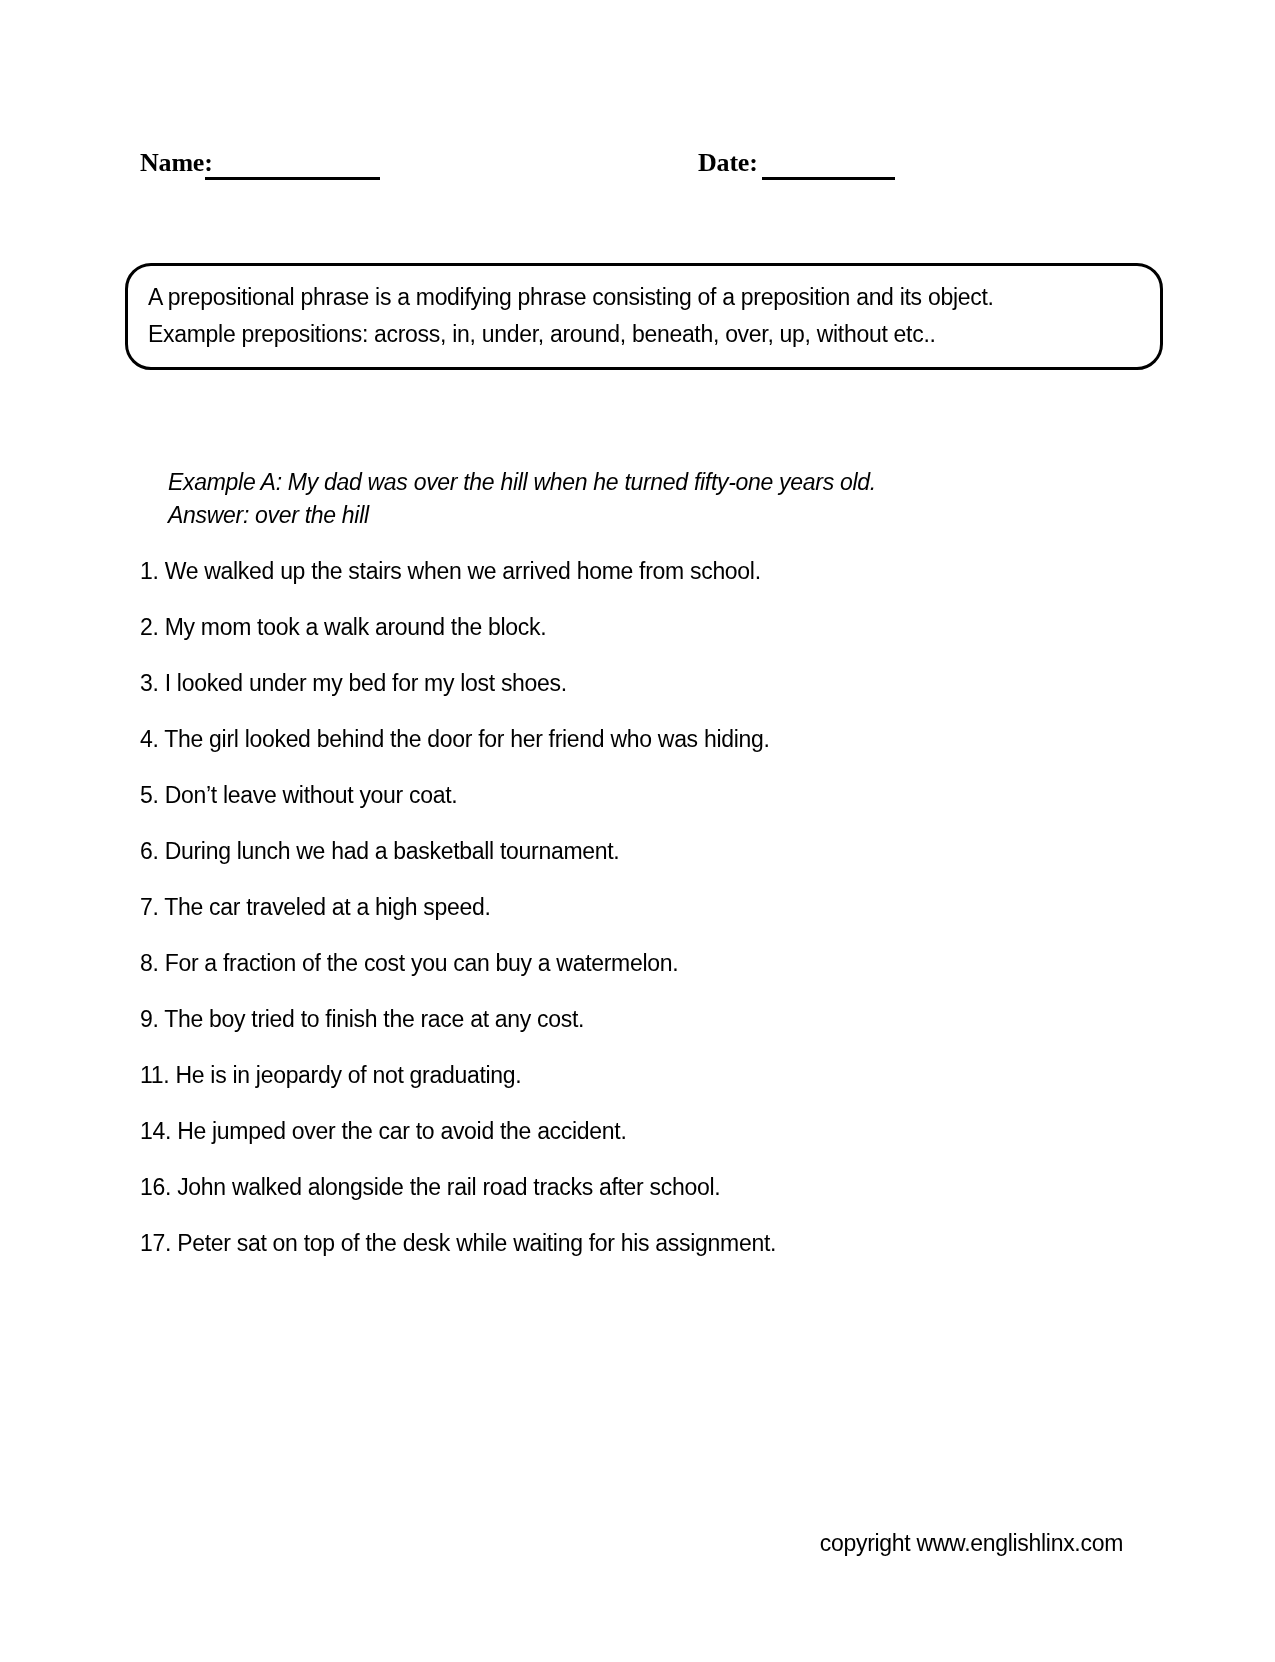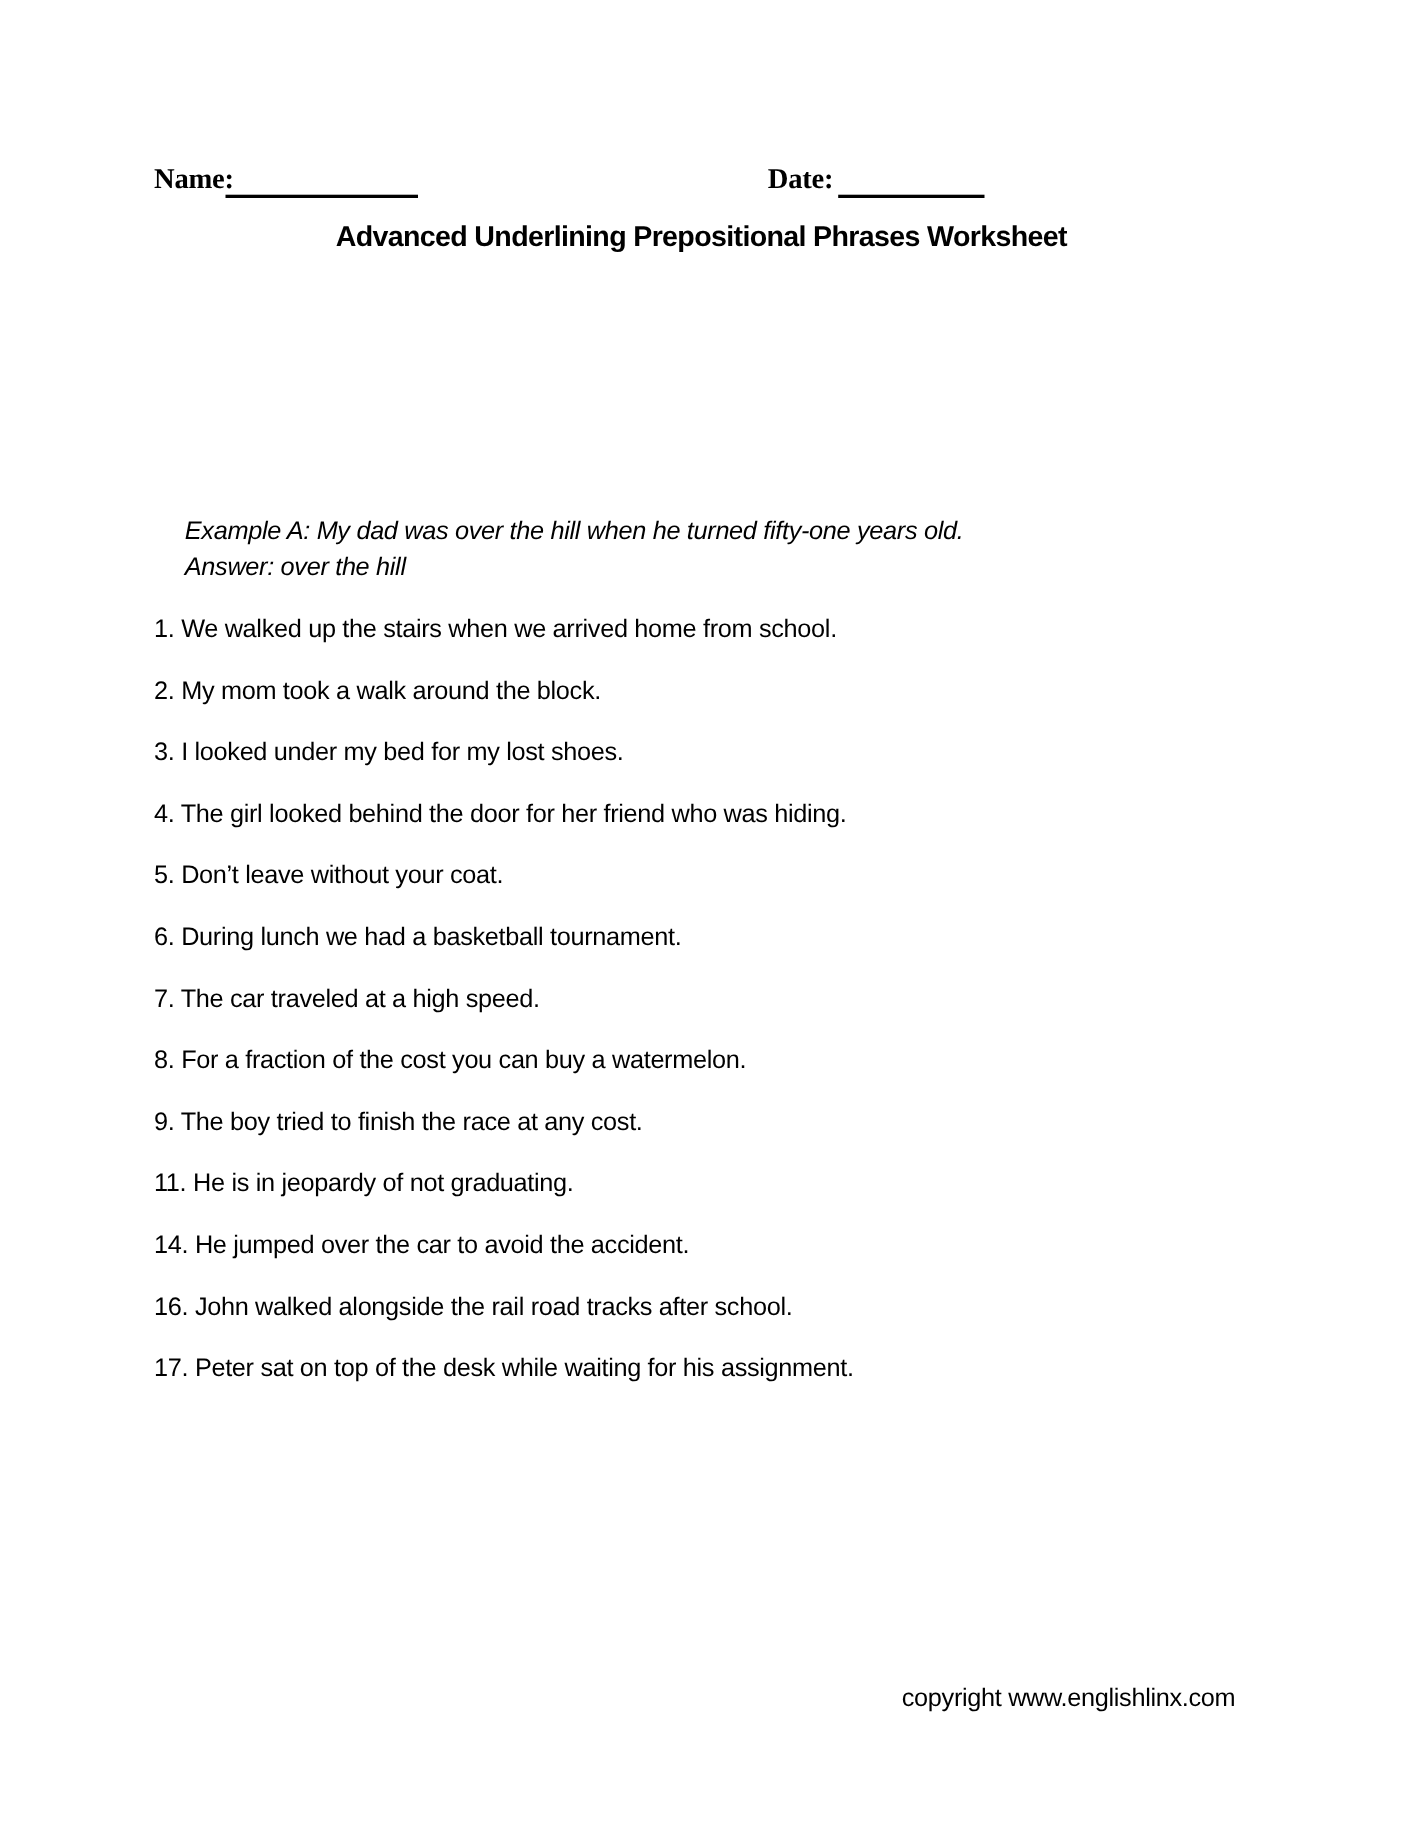--- a/index.html
+++ b/index.html
@@ -109,22 +109,25 @@
 <body>
 
 <div class="page">
 
   <span class="field-label name-label">Name:</span>
   <span class="blank-line name-blank"></span>
 
   <span class="field-label date-label">Date:</span>
   <span class="blank-line date-blank"></span>
 
-  <div class="title">Advanced Underlining Prepositional Phrases Worksheet</div>
 
+  <div class="info-box">
+    <div>A prepositional phrase is a modifying phrase consisting of a preposition and its object.</div>
+    <div>Example prepositions: across, in, under, around, beneath, over, up, without etc..</div>
+  </div>
 
 
   <div class="example">
     <div>Example A: My dad was over the hill when he turned fifty-one years old.</div>
     <div>Answer: over the hill</div>
   </div>
 
   <div class="items">
     <div class="item">1. We walked up the stairs when we arrived home from school.</div>
     <div class="item">2. My mom took a walk around the block.</div>

